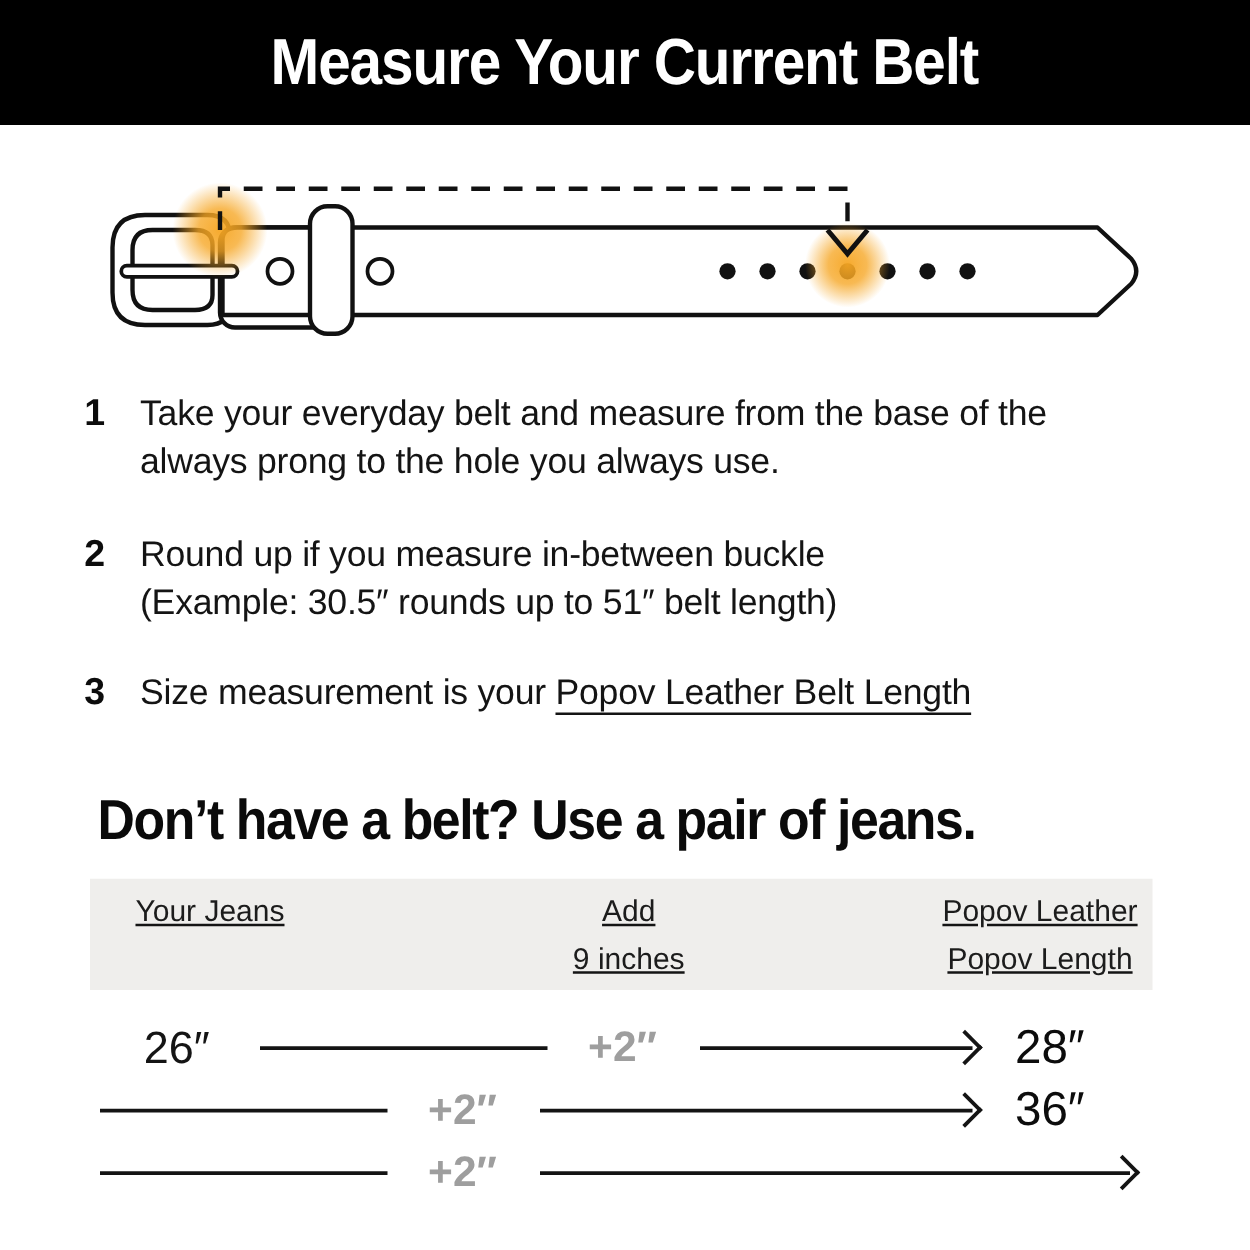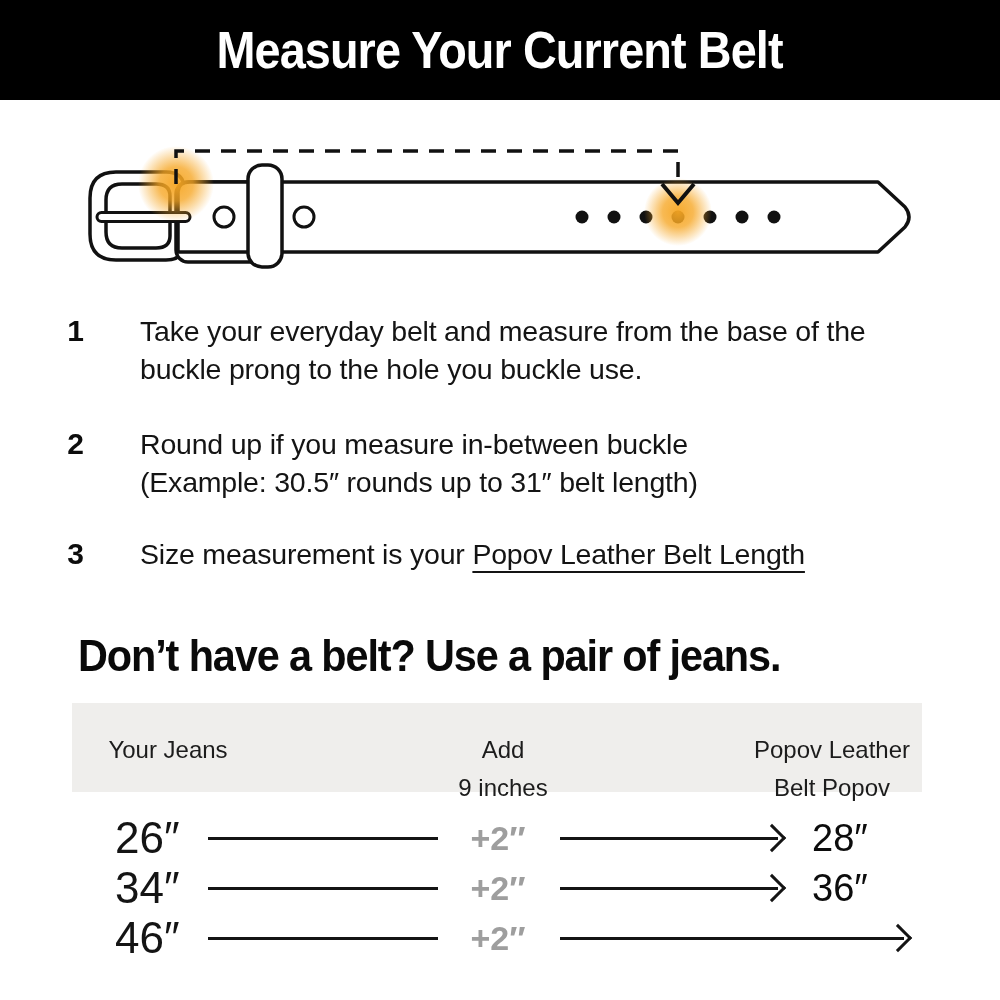--- a/index.html
+++ b/index.html
@@ -20,43 +20,43 @@
 
   
   .belt-svg { position:absolute; top:120px; left:0; }
 
   
   .step { position:absolute; left:50px; display:flex; align-items:flex-start; }
   .step-num {
     width:34px; text-align:right; margin-right:28px;
     font-weight:700; font-size:30px; line-height:38px; color:#0c0c0c;
   }
-  .step-body { font-size:28.5px; line-height:38px; white-space:nowrap; letter-spacing:-0.2px;margin-left:28px; }
+  .step-body { font-size:28.5px; line-height:38px; white-space:nowrap; letter-spacing:-0.2px; }
   .step-1 { top:312px; } .step-2 { top:425px; } .step-3 { top:535px; }
   .belt-length-link {
     text-decoration:underline; text-underline-offset:7px; text-decoration-thickness:2px;
     cursor:pointer;
   }
 
   
   .jeans-heading {
     position:absolute; left:78px; top:630px; font-size:45px; font-weight:700;
     letter-spacing:-1.2px; transform:scaleX(.92); transform-origin:left center;
     white-space:nowrap; color:#0a0a0a;
   }
   .table-head {
     position:absolute; left:72px; top:703px; width:850px; height:89px;
     background:#efeeec; display:grid; grid-template-columns:192px 1fr 180px;
-    padding-top:28px; box-sizing:border-box;
+    padding-top:8px; box-sizing:border-box;text-decoration:underline;
   }
   .table-head .col { text-align:center; font-size:24px; line-height:38px; color:#1c1c1c; }
 
   .table-rows { position:absolute; left:72px; top:813px; width:850px; }
   .trow { display:flex; align-items:center; height:50px; }
-  .waist { width:85px; padding-left:43px; font-size:44px; color:#141414; white-space:nowrap; }
+  .waist { width:85px; padding-left:43px; font-size:36px; color:#141414; white-space:nowrap; }
   .line-seg { width:230px; height:3px; background:#141414; margin-left:8px; margin-right:20px; }
   .plus { width:80px; text-align:center; font-size:34px; font-weight:700; color:#9e9e9e; white-space:nowrap; }
   .arrow-line { flex:1; height:3px; background:#141414; margin-left:22px; margin-right:18px; position:relative; }
   .chev {
     position:absolute; right:-4px; top:-8.5px; width:20px; height:20px;
     border-top:3px solid #141414; border-right:3px solid #141414;
     transform:rotate(45deg); box-sizing:border-box;
   }
   .result { width:110px; padding-left:16px; font-size:38px; font-weight:400; color:#0c0c0c; white-space:nowrap; }
 </style>
@@ -106,29 +106,29 @@
     <circle cx="678" cy="92" r="34" fill="url(#glow)"></circle>
 
     <path d="M176,64 V31 H678 V66" fill="none" stroke="#111" stroke-width="3.5" stroke-dasharray="15 11"></path>
     <path d="M662,64 L678,83 L694,64" fill="none" stroke="#111" stroke-width="4"></path>
   </svg>
 
   <div class="step step-1">
     <div class="step-num">1</div>
     <div class="step-body">
       <div>Take your everyday belt and measure from the base of the</div>
-      <div>buckle prong to the hole you buckle use.</div>
+      <div>always prong to the hole you always use.</div>
     </div>
   </div>
 
   <div class="step step-2">
     <div class="step-num">2</div>
     <div class="step-body">
       <div>Round up if you measure in-between buckle</div>
-      <div>(Example: 30.5″ rounds up to 31″ belt length)</div>
+      <div>(Example: 30.5″ rounds up to 51″ belt length)</div>
     </div>
   </div>
 
   <div class="step step-3">
     <div class="step-num">3</div>
     <div class="step-body">
       <span>Size measurement is your </span><span class="belt-length-link">Popov Leather Belt Length</span>
     </div>
   </div>
 
@@ -137,48 +137,46 @@
   <div class="table-head">
     <div class="col">
       <div>Your Jeans</div>
     </div>
     <div class="col">
       <div>Add</div>
       <div>9 inches</div>
     </div>
     <div class="col">
       <div>Popov Leather</div>
-      <div>Belt Popov</div>
+      <div>Popov Length</div>
     </div>
   </div>
 
   <div class="table-rows">
 
     <div class="trow">
       <div class="waist">26″</div>
       <div class="line-seg"></div>
       <div class="plus">+2″</div>
       <div class="arrow-line">
           <span class="chev"></span>
         </div>
       <div class="result">28″</div>
     </div>
 
     <div class="trow">
-      <div class="waist">34″</div>
       <div class="line-seg"></div>
       <div class="plus">+2″</div>
       <div class="arrow-line">
           <span class="chev"></span>
         </div>
       <div class="result">36″</div>
     </div>
 
     <div class="trow">
-      <div class="waist">46″</div>
       <div class="line-seg"></div>
       <div class="plus">+2″</div>
       <div class="arrow-line">
           <span class="chev"></span>
         </div>
     </div>
 
   </div>
 </div>
 

